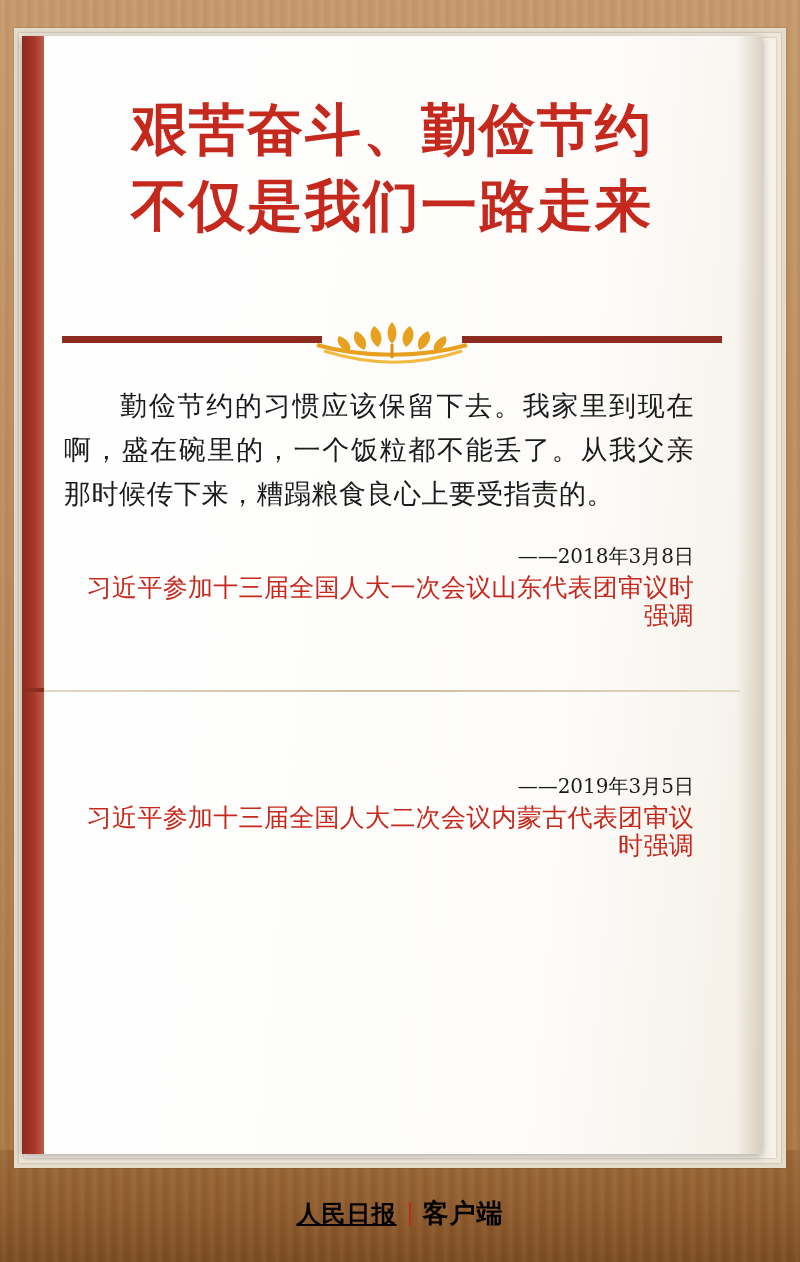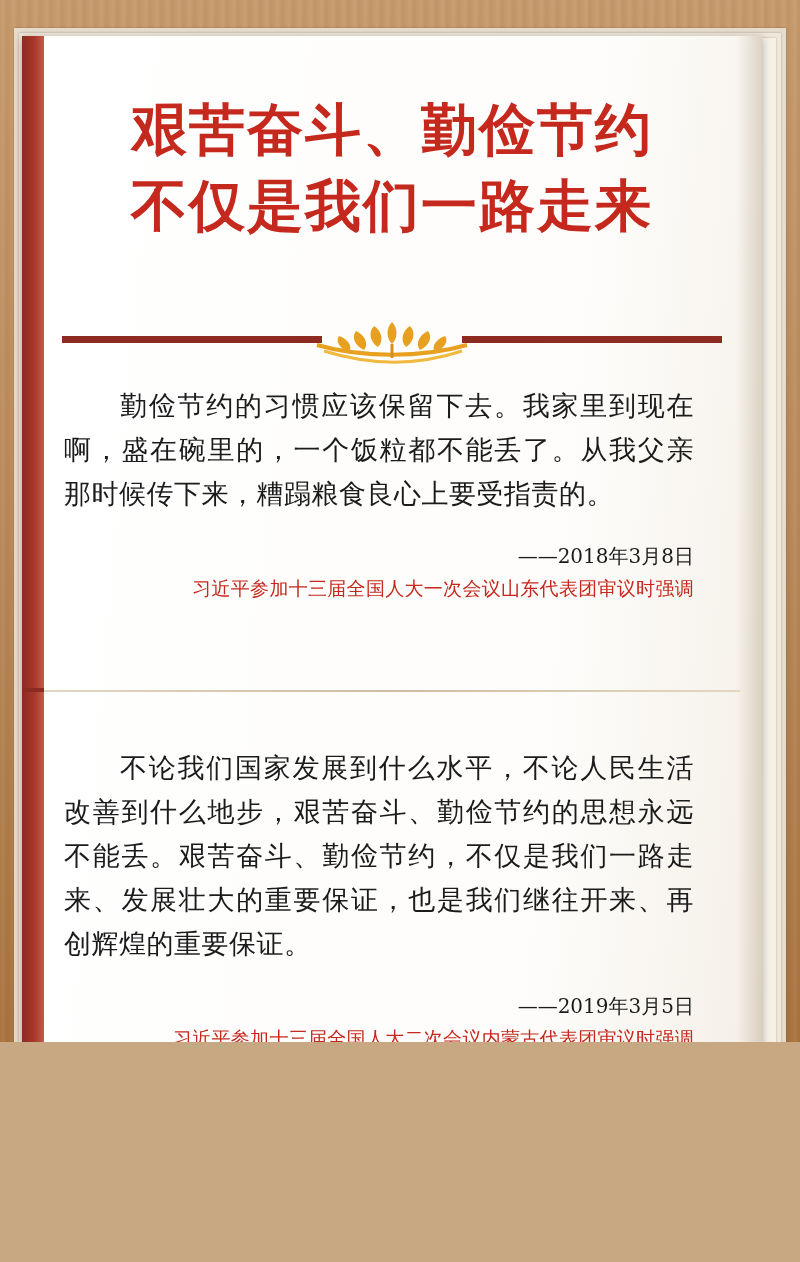--- a/index.html
+++ b/index.html
@@ -11,21 +11,21 @@
     height: 1262px;
     overflow: hidden;
     font-family: "Liberation Serif", serif;
     background: #c8a882;
   }
 
   
   .poster {
     position: relative;
     width: 800px;
-    height: 1042px;
+    height: 1262px;
     background:
       linear-gradient(to right,
         #b98b5e 0px, #c49a71 10px, #a8세 10px);
     background-color: #bf9569;
     overflow: hidden;
   }
   .wood {
     position: absolute;
     inset: 0;
     background:
@@ -143,21 +143,21 @@
     color: #1b1b1b;
     font-family: "DejaVu Serif", serif;
     font-size: 20px;
     line-height: 28px;
   }
   .attr-source {
     margin-top: 4px;
     text-align: right;
     color: #c5281c;
     font-family: "DejaVu Serif", serif;
-    font-size: 19px;
+    font-size: 25px;
     line-height: 28px;
     letter-spacing: 0.3px;
   }
 
   .divider {
     position: absolute;
     left: 22px;
     width: 696px;
     height: 2px;
     background: linear-gradient(90deg, #e4d7c2 0%, #cdbda2 50%, #e4d7c2 100%);
@@ -251,21 +251,20 @@
     <div class="quote-block" style="top:348px;">
       <div class="quote-text">勤俭节约的习惯应该保留下去。我家里到现在啊，盛在碗里的，一个饭粒都不能丢了。从我父亲那时候传下来，糟蹋粮食良心上要受指责的。</div>
       <div class="attr-date">——2018年3月8日</div>
       <div class="attr-source">习近平参加十三届全国人大一次会议山东代表团审议时强调</div>
     </div>
 
     <div class="divider" style="top:654px;"></div>
     <div class="divider-red" style="top:652px;"></div>
 
     <div class="quote-block" style="top:710px;">
-      <div class="quote-text">不论我们国家发展到什么水平，不论人民生活改善到什么地步，艰苦奋斗、勤俭节约的思想永远不能丢。艰苦奋斗、勤俭节约，不仅是我们一路走来、发展壮大的重要保证，也是我们继往开来、再创辉煌的重要保证。</div>
       <div class="attr-date">——2019年3月5日</div>
       <div class="attr-source">习近平参加十三届全国人大二次会议内蒙古代表团审议时强调</div>
     </div>
   </div>
 
   <div class="footer">
     <span class="footer-logo-a">人民日报</span>
     <span class="footer-sep"></span>
     <span class="footer-logo-b">客户端</span>
   </div>

